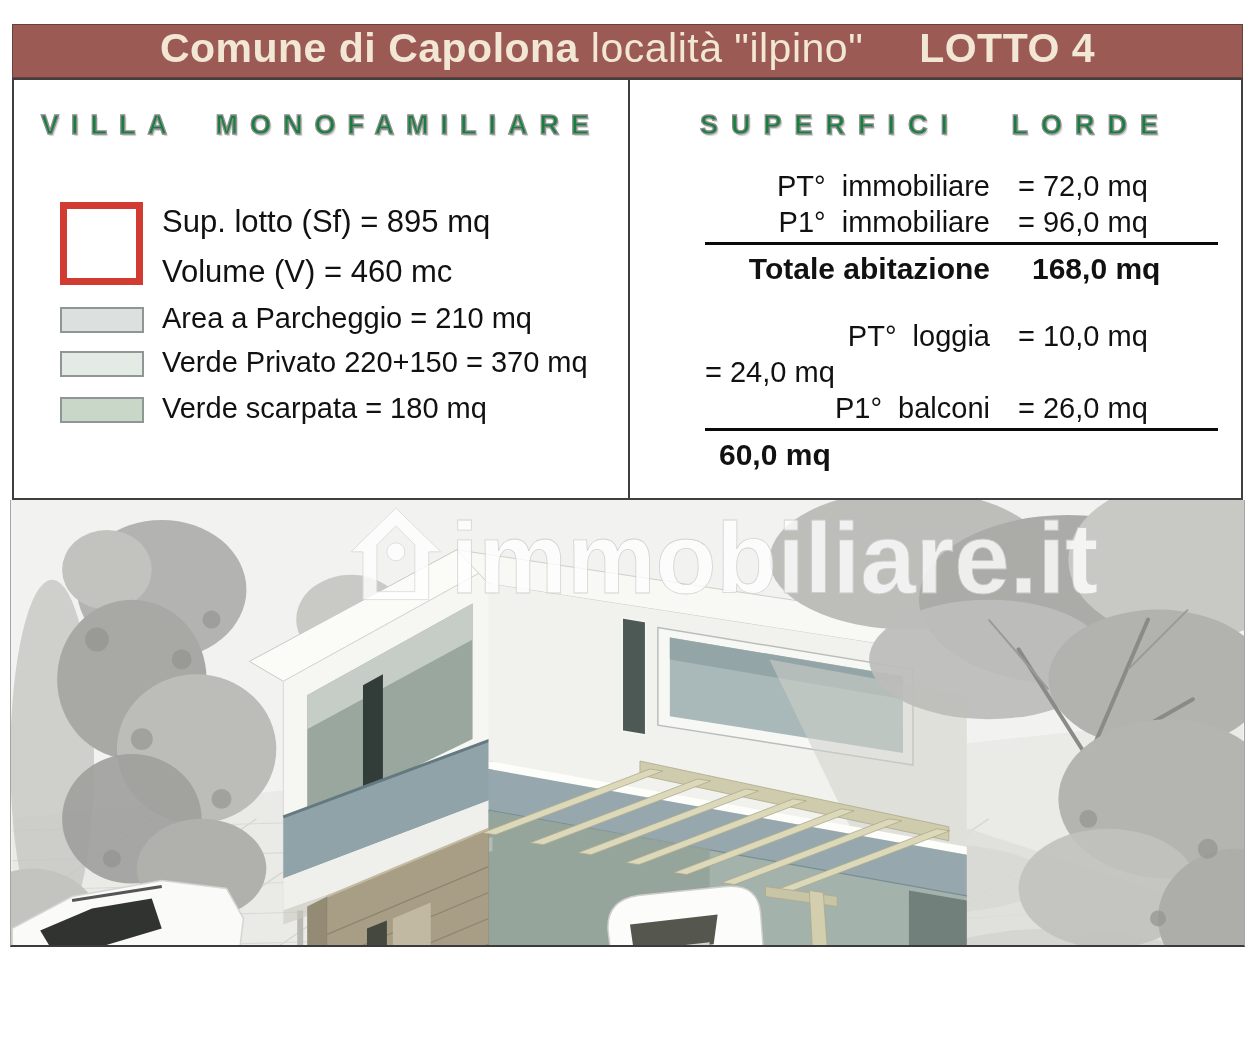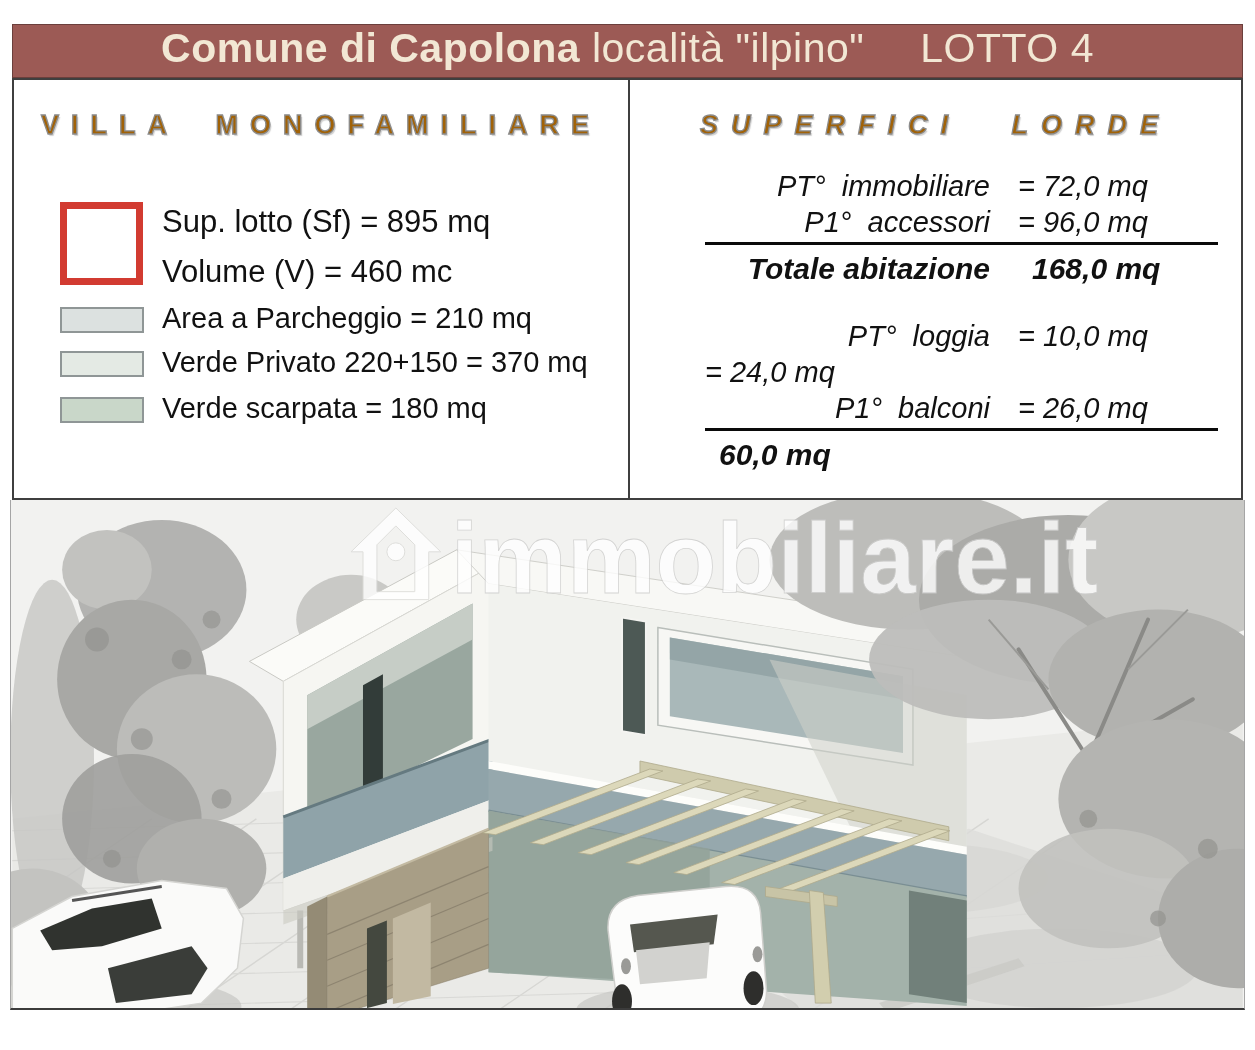--- a/index.html
+++ b/index.html
@@ -10,32 +10,32 @@
     font-family:"Liberation Sans","DejaVu Sans",sans-serif;
   }
   
   .header {
     position:absolute; left:12px; top:24px; width:1231px; height:54px;
     background:#9c5a55; border:1px solid #6b3f3c;
     display:flex; align-items:flex-start; justify-content:center;
     color:#f2e7d4; font-size:41px; white-space:pre; letter-spacing:.5px;
   }
   .header .b { font-weight:700; }
-  .header .lot { font-weight:400; margin-left:56px; }
+  .header .lot { font-weight:700; margin-left:56px; }
   
   .panels {
     position:absolute; left:12px; top:78px; width:1231px; height:422px;
     border:2px solid #3f3f3f; display:flex; background:#fff;
   }
   .panel-left  { width:616px; border-right:2px solid #3f3f3f; position:relative; }
-  .panel-right { flex:1; position:relative;font-style:italic; }
+  .panel-right { flex:1; position:relative; }
   .hollow-title {
     position:absolute; top:30px; left:0; width:100%; text-align:center;
     font-size:27px; font-weight:700; letter-spacing:12px; word-spacing:18px;
-    color:#a16207; -webkit-text-stroke:1.3px #8b8b8b;
+    color:#15803d; -webkit-text-stroke:1.3px #8b8b8b;
     text-shadow:1.5px 1.5px 1px rgba(150,150,150,.45);
   }
   .panel-right .hollow-title { letter-spacing:13px; word-spacing:30px; }
   
   .red-square {
     position:absolute; left:46px; top:122px; width:83px; height:83px;
     background:#fff; border:7px solid #d23b31;
   }
   .lot-line1 { position:absolute; left:148px; top:124px; font-size:31px; }
   .lot-line2 { position:absolute; left:148px; top:174px; font-size:31px; }
@@ -50,21 +50,21 @@
   .grp1 { top:88px; } .grp2 { top:238px; }
   .a-row { display:grid; grid-template-columns:285px 200px; column-gap:28px;
            font-size:29px; line-height:36px; }
   .a-row .lbl { text-align:right; white-space:pre; }
   .a-row .val { text-align:left; white-space:pre; }
   .a-row.sum { border-bottom:3px solid #0a0a0a; padding-bottom:2px; }
   .a-row.total { font-weight:700; font-size:30px; margin-top:6px; }
   .a-row.total .val { padding-left:14px; }
   
   .render {
-    position:absolute; left:10px; top:500px; width:1235px; height:510px;
+    position:absolute; left:10px; top:500px; width:1235px; height:447px;
     border-left:1px solid #a5a5a5; border-right:1px solid #a5a5a5;
     border-bottom:2px solid #3b3b3b; overflow:hidden; background:#f2f2f0;
   }
   .render svg { display:block; }
 </style>
 </head>
 <body>
 
 <div class="page">
 
@@ -93,21 +93,21 @@
 
     <div class="panel-right">
       <div class="hollow-title">SUPERFICI LORDE</div>
 
       <div class="area-group grp1">
         <div class="a-row">
           <span class="lbl">PT°  immobiliare</span>
           <span class="val">= 72,0 mq</span>
         </div>
         <div class="a-row sum">
-          <span class="lbl">P1°  accessori</span>
+          <span class="lbl">P1°  immobiliare</span>
           <span class="val">= 96,0 mq</span>
         </div>
         <div class="a-row total">
           <span class="lbl">Totale abitazione</span>
           <span class="val">168,0 mq</span>
         </div>
       </div>
 
       <div class="area-group grp2">
         <div class="a-row">

